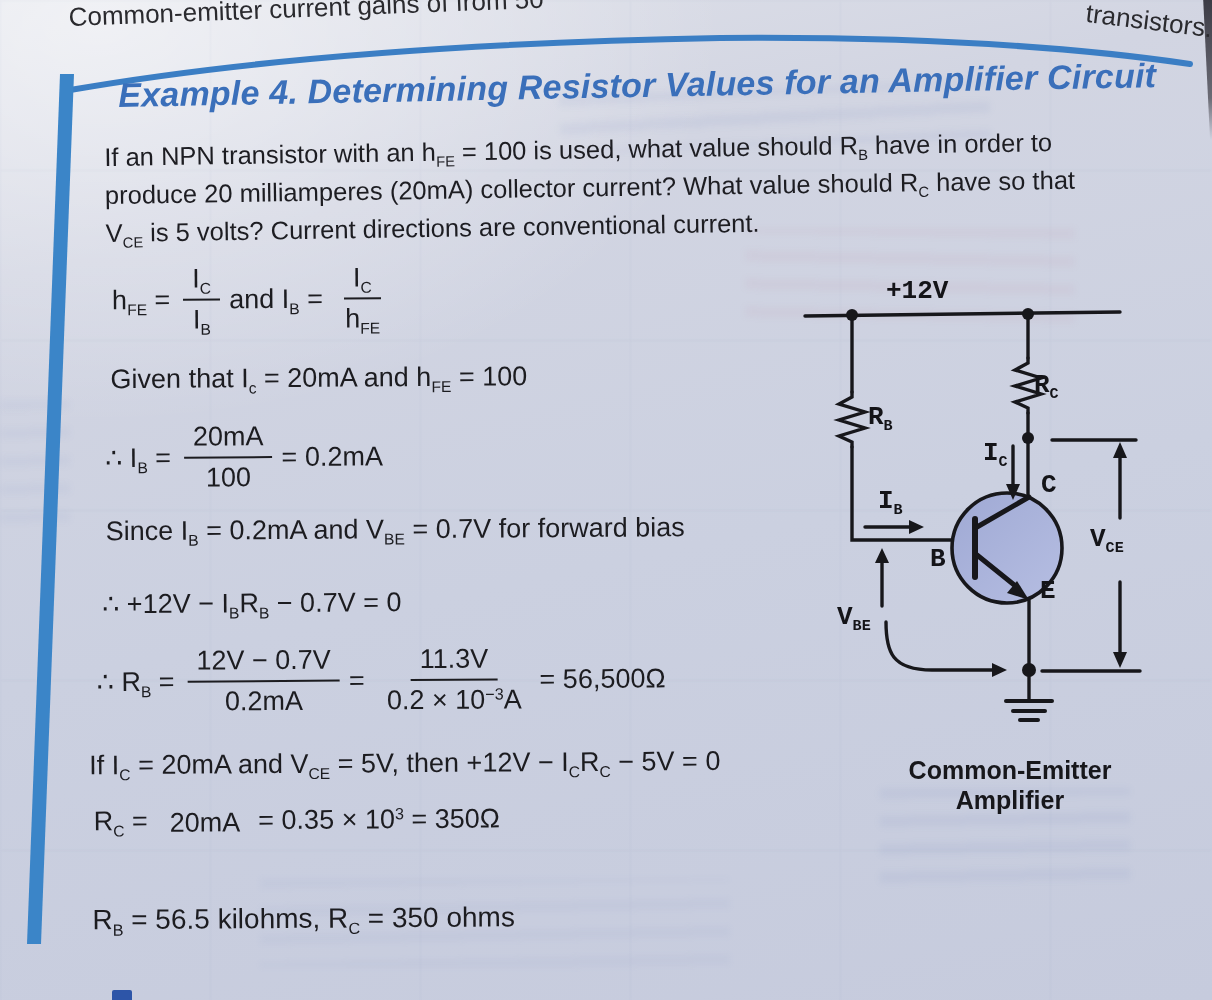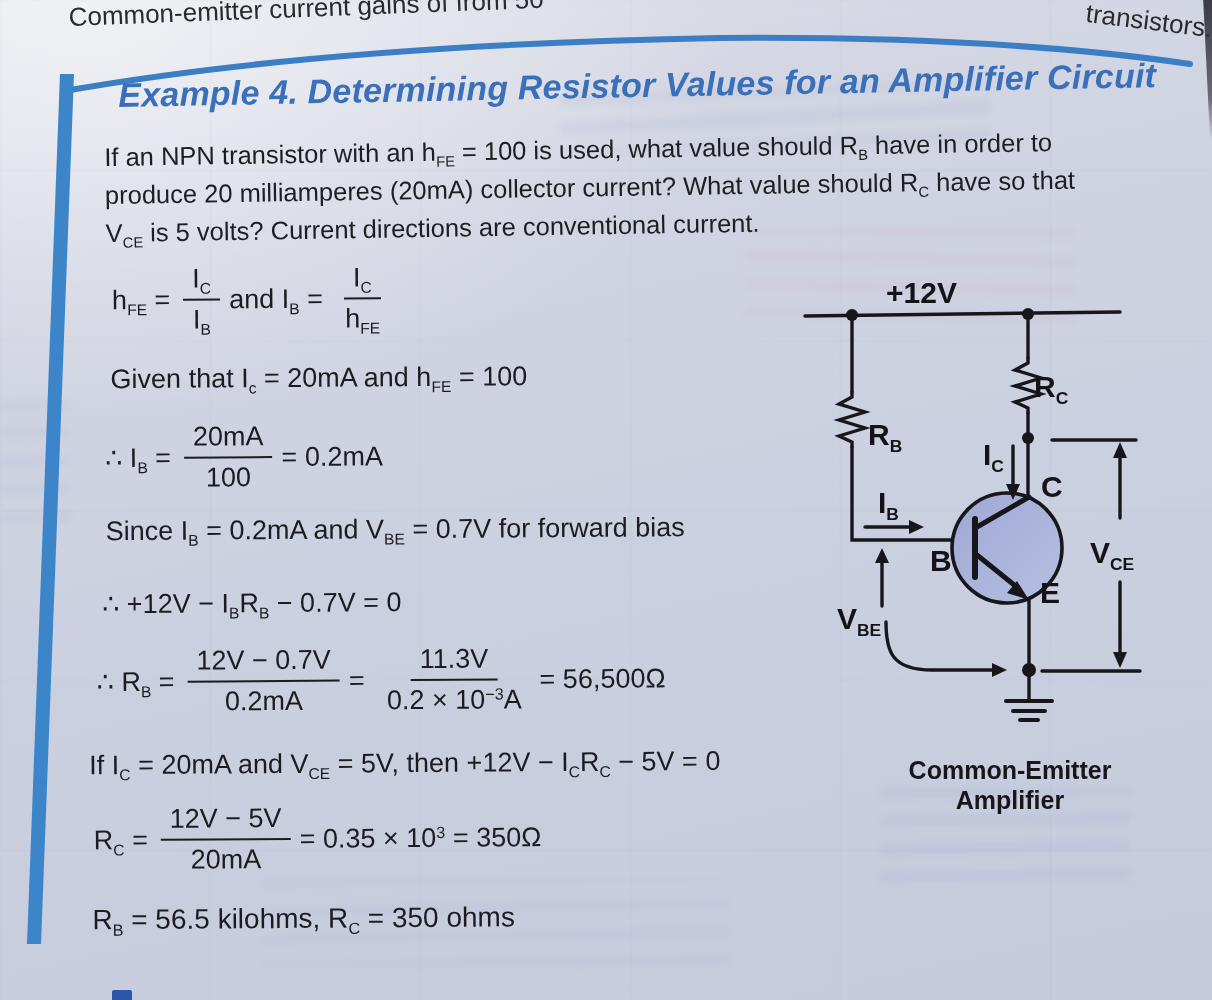--- a/index.html
+++ b/index.html
@@ -30,21 +30,21 @@
   .math{position:absolute;left:0;top:0;width:100%;height:100%;transform:rotate(-0.4deg);transform-origin:420px 300px;}
   .eq{position:absolute;display:flex;align-items:center;font-size:27px;white-space:nowrap;color:#1c1c20;}
   .eq>span{margin-right:9px;}
   .frac{display:inline-flex;flex-direction:column;align-items:center;margin:0 4px;}
   .frac .num{padding:0 9px 4px;border-bottom:2.6px solid #1c1c20;}
   .frac .den{padding:4px 9px 0;}
   sub{font-size:.58em;vertical-align:-0.4em;line-height:0;}
   sup{font-size:.6em;vertical-align:.55em;line-height:0;}
   
   .circuit{position:absolute;left:790px;top:270px;width:422px;height:540px;}
-  .clabel{position:absolute;font-size:30px;font-weight:bold;color:#141418;white-space:nowrap;}
+  .clabel{position:absolute;font-size:26px;font-weight:bold;color:#141418;white-space:nowrap;font-family:Liberation Mono, monospace;}
   .cap{position:absolute;left:0;width:440px;text-align:center;font-size:25px;font-weight:bold;color:#17171b;}
   
   .ghost{position:absolute;pointer-events:none;filter:blur(3px);opacity:.5;
          background:repeating-linear-gradient(179deg, rgba(105,125,185,.16) 0 11px, rgba(0,0,0,0) 11px 28px);}
   .ghost.pink{background:repeating-linear-gradient(181deg, rgba(185,120,150,.13) 0 11px, rgba(0,0,0,0) 11px 28px);}
   .next-frag{position:absolute;left:112px;top:990px;width:20px;height:14px;background:#2d55a8;border-radius:2px;}
 </style>
 </head>
 <body>
 
@@ -124,21 +124,20 @@
       <span>= 56,500Ω</span>
     </div>
 
     <div class="eq" style="left:86px;top:748px">
       <span>If I<sub>C</sub> = 20mA and V<sub>CE</sub> = 5V, then +12V − I<sub>C</sub>R<sub>C</sub> − 5V = 0</span>
     </div>
 
     <div class="eq" style="left:90px;top:802px">
       <span>R<sub>C</sub> =</span>
       <span class="frac">
-        <span class="num">12V − 5V</span>
         <span class="den">20mA</span>
       </span>
       <span>= 0.35 × 10<sup>3</sup> = 350Ω</span>
     </div>
 
     <div class="eq" style="left:88px;top:902px;font-size:28px">
       <span>R<sub>B</sub> = 56.5 kilohms, R<sub>C</sub> = 350 ohms</span>
     </div>
   </div>
 
@@ -198,27 +197,27 @@
         <polygon points="330,398 323,382 337,382"></polygon>
         <polygon points="239,330 227,311 217,323"></polygon>
         <circle cx="62" cy="45" r="6"></circle>
         <circle cx="238" cy="44" r="6"></circle>
         <circle cx="238" cy="168" r="6"></circle>
         <circle cx="239" cy="400" r="7"></circle>
       </g>
     </svg>
     
     <span class="clabel" style="left:96px;top:6px">+12V</span>
-    <span class="clabel" style="left:78px;top:148px">R<sub>B</sub></span>
+    <span class="clabel" style="left:78px;top:132px">R<sub>B</sub></span>
     <span class="clabel" style="left:244px;top:100px">R<sub>C</sub></span>
     <span class="clabel" style="left:193px;top:168px">I<sub>C</sub></span>
     <span class="clabel" style="left:88px;top:216px">I<sub>B</sub></span>
     <span class="clabel" style="left:251px;top:200px">C</span>
     <span class="clabel" style="left:140px;top:274px">B</span>
     <span class="clabel" style="left:250px;top:306px">E</span>
-    <span class="clabel" style="left:300px;top:266px">V<sub>CE</sub></span>
+    <span class="clabel" style="left:300px;top:254px">V<sub>CE</sub></span>
     <span class="clabel" style="left:47px;top:332px">V<sub>BE</sub></span>
     <span class="cap" style="top:486px">Common-Emitter</span>
     <span class="cap" style="top:516px">Amplifier</span>
   </div>
 
   <div class="next-frag"></div>
 </div>
 
 </body></html>

